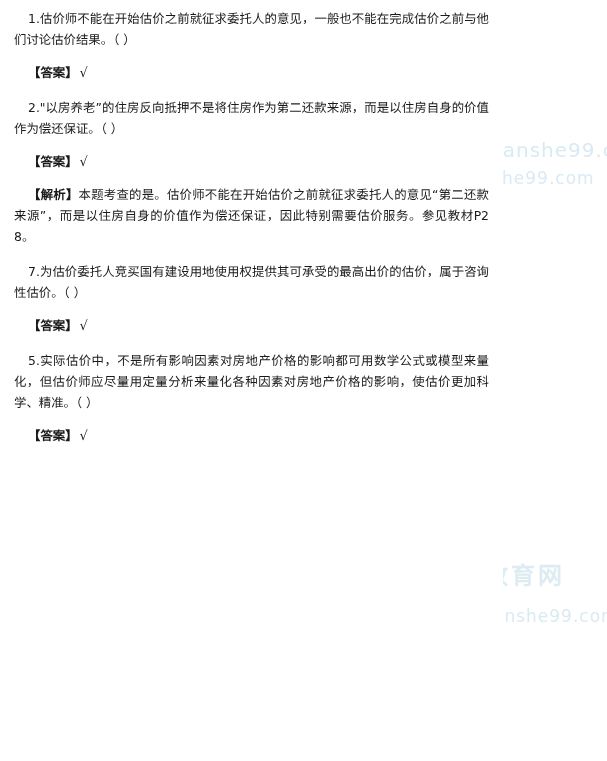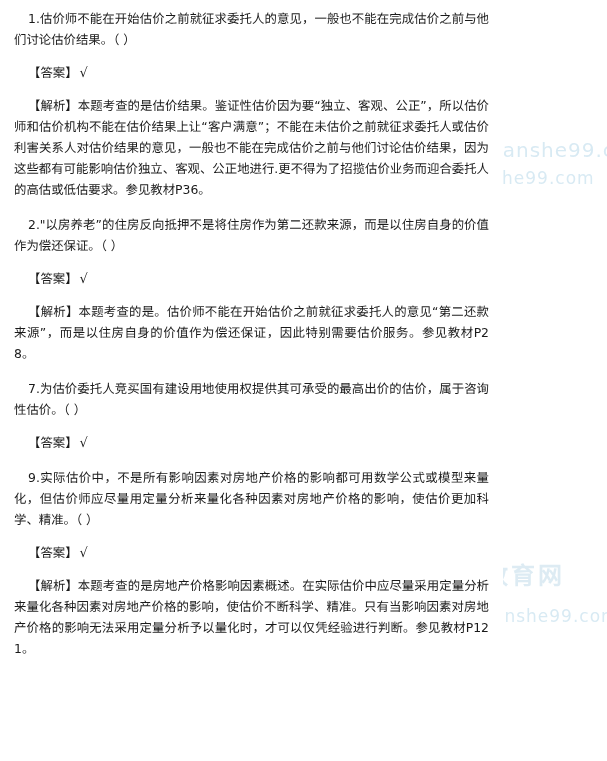--- a/index.html
+++ b/index.html
@@ -47,21 +47,21 @@
     text-indent: 14px;
     margin-top: 12px;
   }
 
   .exp-line {
     text-indent: 14px;
     margin-top: 12px;
   }
 
   .lbl {
-    font-weight: normal;
+    font-weight: bold;
   }
 
   .tick {
     font-size: 13px;
     padding-left: 2px;
   }
 
   
   .wm {
     position: absolute;
@@ -135,45 +135,39 @@
 <div class="wm wm-text" style="left:432px; top:606px;">www.jianshe99.com</div>
 <div class="wm-circle" style="left:378px; top:580px;"></div>
 
 <div class="page">
 
   <div class="block">
     <p class="q-line">1.估价师不能在开始估价之前就征求委托人的意见，一般也不能在完成估价之前与他们讨论估价结果。（ ）</p>
     <p class="ans-line">
       <span class="lbl">【答案】</span><span class="tick">√</span>
     </p>
-    <p class="exp-line">
-      <span class="lbl">【解析】</span><span>本题考查的是估价结果。鉴证性估价因为要“独立、客观、公正”，所以估价师和估价机构不能在估价结果上让“客户满意”；不能在未估价之前就征求委托人或估价利害关系人对估价结果的意见，一般也不能在完成估价之前与他们讨论估价结果，因为这些都有可能影响估价独立、客观、公正地进行.更不得为了招揽估价业务而迎合委托人的高估或低估要求。参见教材P36。</span>
-    </p>
   </div>
 
   <div class="block">
     <p class="q-line">2."以房养老”的住房反向抵押不是将住房作为第二还款来源，而是以住房自身的价值作为偿还保证。（ ）</p>
     <p class="ans-line">
       <span class="lbl">【答案】</span><span class="tick">√</span>
     </p>
     <p class="exp-line">
       <span class="lbl">【解析】</span><span>本题考查的是。估价师不能在开始估价之前就征求委托人的意见“第二还款来源”，而是以住房自身的价值作为偿还保证，因此特别需要估价服务。参见教材P28。</span>
     </p>
   </div>
 
   <div class="block">
     <p class="q-line">7.为估价委托人竞买国有建设用地使用权提供其可承受的最高出价的估价，属于咨询性估价。（ ）</p>
     <p class="ans-line">
       <span class="lbl">【答案】</span><span class="tick">√</span>
     </p>
   </div>
 
   <div class="block">
-    <p class="q-line">9.实际估价中，不是所有影响因素对房地产价格的影响都可用数学公式或模型来量化，但估价师应尽量用定量分析来量化各种因素对房地产价格的影响，使估价更加科学、精准。（ ）</p>
+    <p class="q-line">5.实际估价中，不是所有影响因素对房地产价格的影响都可用数学公式或模型来量化，但估价师应尽量用定量分析来量化各种因素对房地产价格的影响，使估价更加科学、精准。（ ）</p>
     <p class="ans-line">
       <span class="lbl">【答案】</span><span class="tick">√</span>
-    </p>
-    <p class="exp-line">
-      <span class="lbl">【解析】</span><span>本题考查的是房地产价格影响因素概述。在实际估价中应尽量采用定量分析来量化各种因素对房地产价格的影响，使估价不断科学、精准。只有当影响因素对房地产价格的影响无法采用定量分析予以量化时，才可以仅凭经验进行判断。参见教材P121。</span>
     </p>
   </div>
 
 </div>
 
 </body></html>

